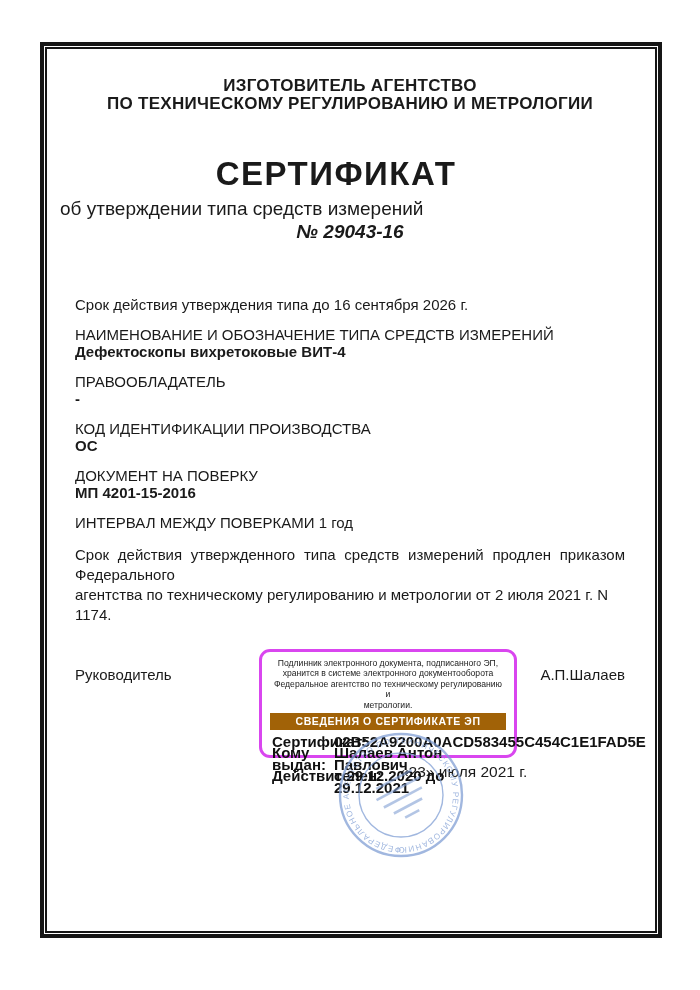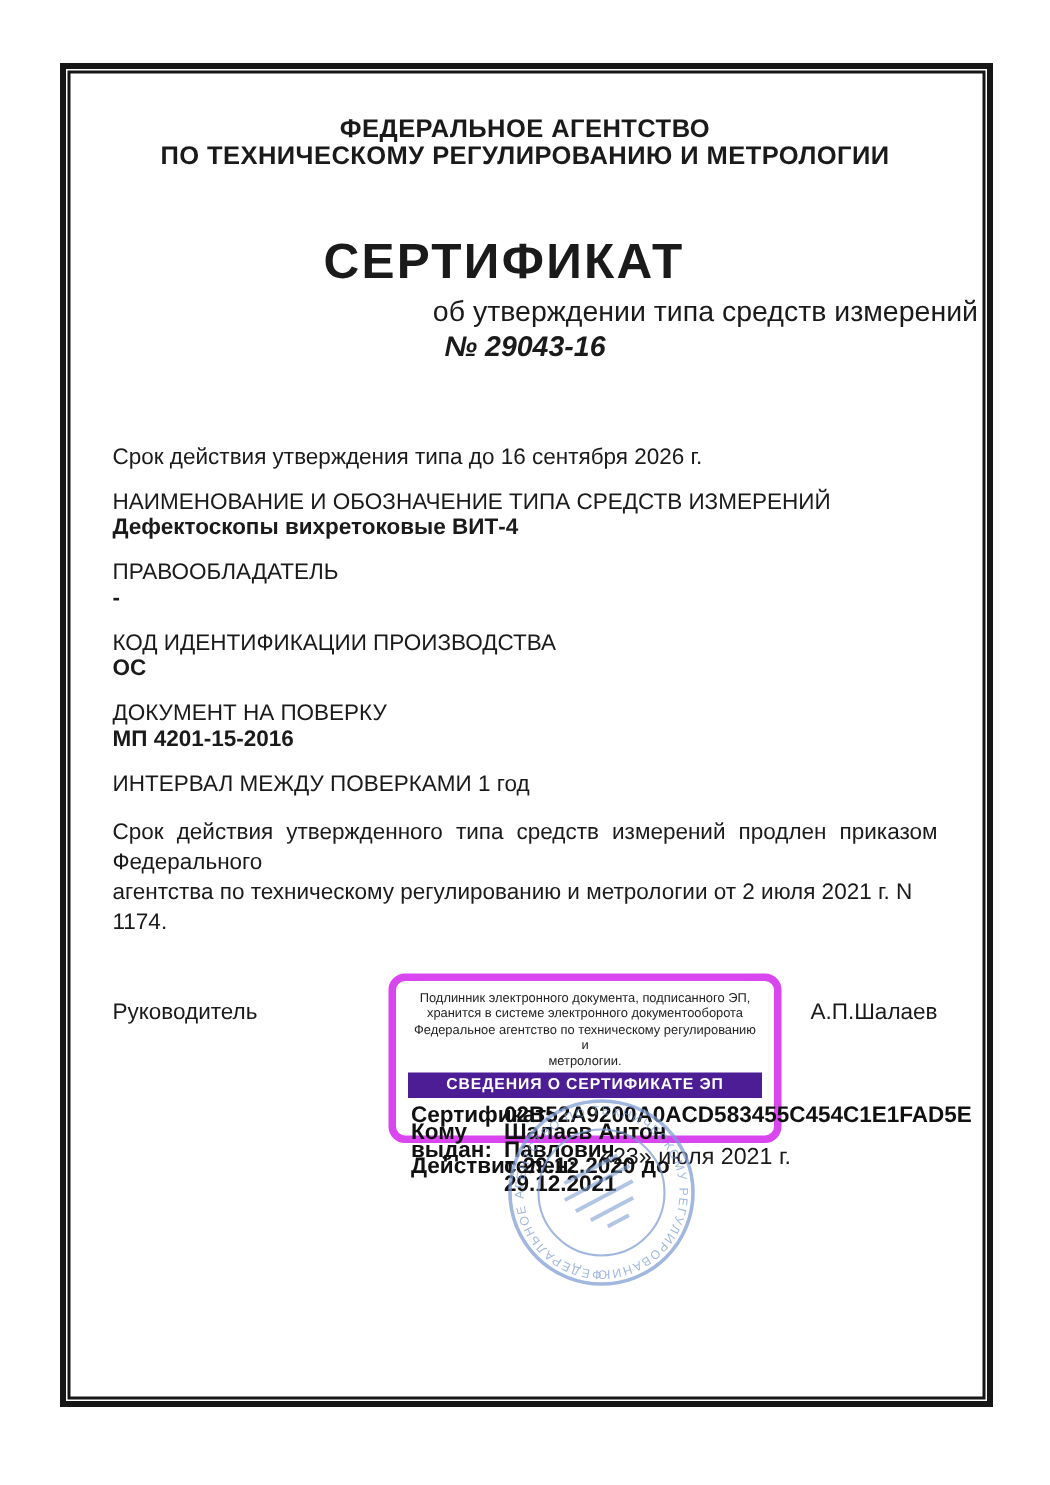--- a/index.html
+++ b/index.html
@@ -21,21 +21,21 @@
     position:absolute;left:60px;width:580px;text-align:center;
     font-weight:bold;font-size:17px;letter-spacing:.3px;
   }
   .hdr1{top:76px;}
   .hdr2{top:94px;}
   .title{
     position:absolute;left:46px;top:155px;width:580px;text-align:center;
     font-weight:bold;font-size:33px;letter-spacing:1.5px;
   }
   .subtitle{
-    position:absolute;left:72px;top:198px;width:580px;text-align:right;
+    position:absolute;left:60px;top:198px;width:580px;text-align:left;
     font-size:19px;
   }
   .cert-no{
     position:absolute;left:60px;top:221px;width:580px;text-align:center;
     font-size:19px;font-weight:bold;font-style:italic;
   }
   
   .content{
     position:absolute;left:75px;top:296px;width:550px;
     font-size:15px;line-height:17px;
@@ -50,49 +50,49 @@
   .sig-row{
     margin-top:41px;display:flex;justify-content:space-between;
   }
   .sig-date{
     position:absolute;left:400px;top:763px;width:222px;text-align:left;
     font-size:15.5px;font-weight:500;
   }
   
   .esign{
     position:absolute;left:259px;top:649px;width:252px;height:103px;
-    background:#ffffff;border:5px solid #d946ef;border-radius:11px;
+    background:#ffffff;border:3px solid #d946ef;border-radius:11px;
     z-index:2;padding:0;
   }
   .esign-head{
     margin:6px 10px 0 10px;text-align:center;
     font-size:8.6px;line-height:10.4px;font-weight:500;color:#222;
   }
   .esign-bar{
-    margin:3px 8px 0 8px;background:#4c1d95;color:#fff;
+    margin:3px 8px 0 8px;background:#a16207;color:#fff;
     font-size:10.5px;font-weight:bold;letter-spacing:.6px;
     text-align:center;padding:2px 0 2.5px 0;
   }
   .esign-rows{margin:6px 0 0 10px;font-size:15px;line-height:11.5px;font-weight:600;color:#111;}
   .esign-row{display:flex;}
   .esign-row .k{width:62px;flex:0 0 62px;}
   
   .stamp{
     position:absolute;left:322px;top:716px;width:158px;height:158px;
     z-index:3;opacity:.72;filter:blur(.4px);pointer-events:none;
   }
 </style>
 </head>
 <body>
 
 <div class="frame">
   <div class="frame-inner"></div>
 </div>
 
-<div class="hdr hdr1">ФЕДЕРАЛЬНОЕ АГЕНТСТВО</div>
+<div class="hdr hdr1">ИЗГОТОВИТЕЛЬ АГЕНТСТВО</div>
 <div class="hdr hdr2">ПО ТЕХНИЧЕСКОМУ РЕГУЛИРОВАНИЮ И МЕТРОЛОГИИ</div>
 
 <div class="title">СЕРТИФИКАТ</div>
 <div class="subtitle">об утверждении типа средств измерений</div>
 <div class="cert-no">№ 29043-16</div>
 
 <div class="content">
 
   <div class="field"><span>Срок действия утверждения типа до </span><b>16 сентября 2026 г.</b></div>
 

